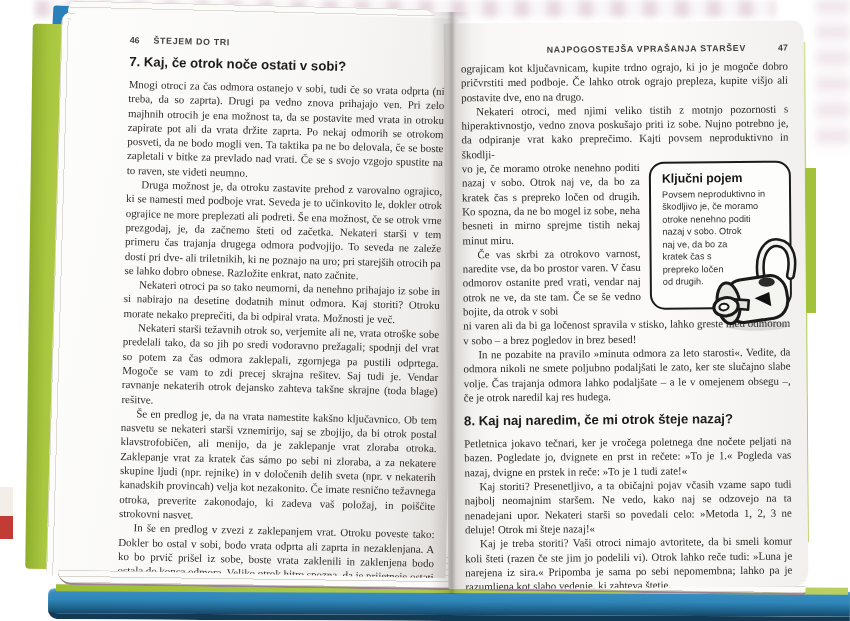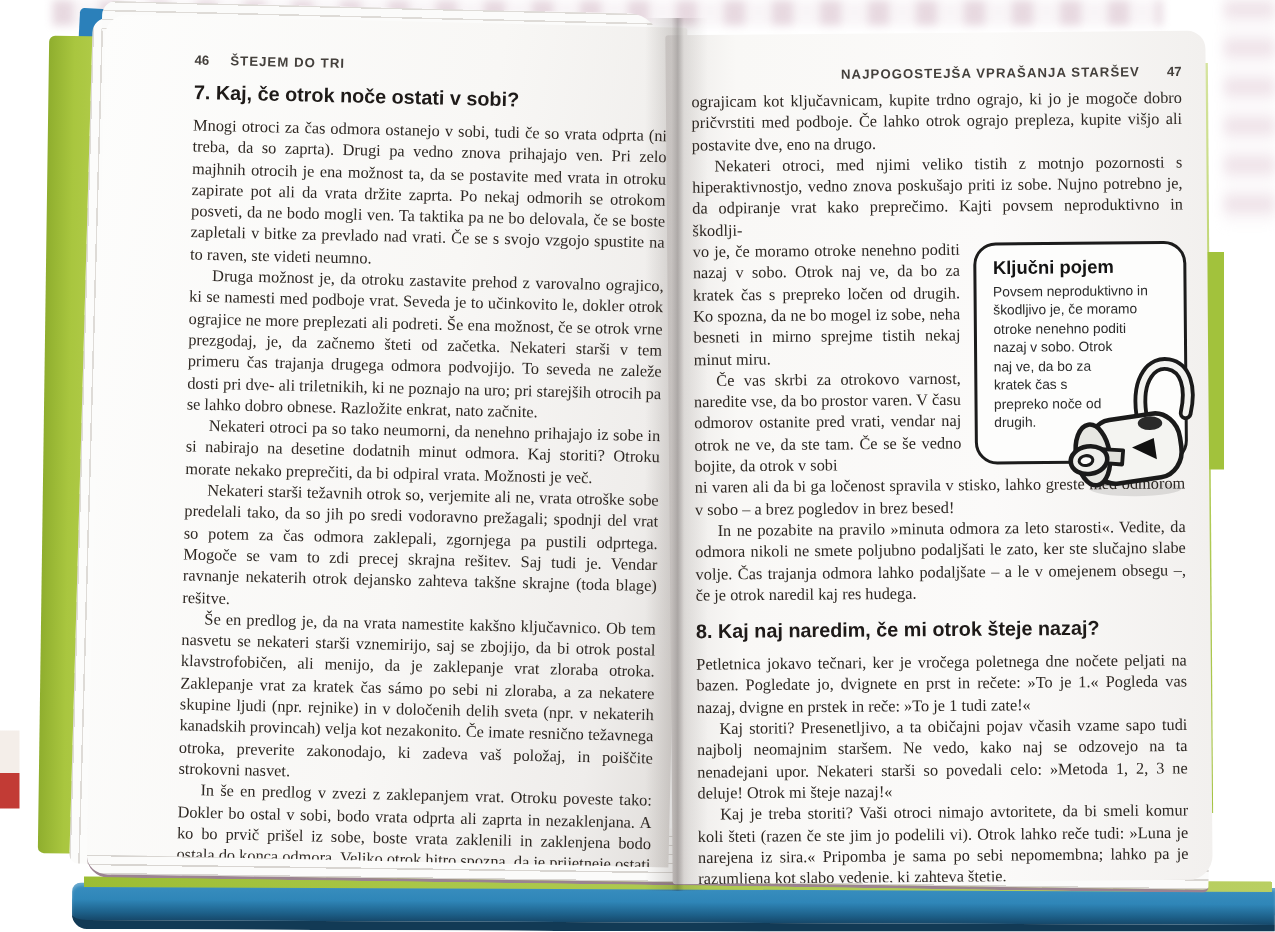--- a/index.html
+++ b/index.html
@@ -53,21 +53,21 @@
     border-radius:2px 12px 16px 2px; padding:22px 16px 0 17px; }
   .gutter-shadow { position:absolute; left:430px; top:12px; width:42px; height:582px; z-index:5; pointer-events:none;
     background:linear-gradient(90deg, rgba(60,50,45,0) 0%, rgba(60,50,45,.16) 42%, rgba(38,30,28,.30) 52%,
                rgba(60,50,45,.10) 62%, rgba(60,50,45,0) 100%); }
 
   .running-header { font-family:"Liberation Sans","DejaVu Sans",sans-serif; font-size:8.8px; font-weight:bold;
     letter-spacing:.7px; color:#44403c; margin-bottom:6px; }
   .running-header .num { letter-spacing:0; }
   .rh-left .num { margin-right:14px; }
   .rh-right { text-align:right; }
-  .rh-right .num { margin-left:18px; }
+  .rh-right .num { margin-left:32px; }
 
   
   .beside-row { display:flex; align-items:flex-start; }
   .beside-text { flex:1 1 auto; padding-right:9px; }
   .key-box { position:relative; flex:0 0 142px; width:142px; margin:2px -2px 4px 0;
     border:2px solid #1c1c1c; border-radius:15px; background:#fdfdfc; padding:8px 8px 10px 11px; min-height:148px;
     font-family:"Liberation Sans","DejaVu Sans",sans-serif; }
   .key-title { font-weight:bold; font-size:12.3px; color:#141414; margin-bottom:3px; }
   .key-text { font-size:9.2px; line-height:12.4px; color:#2b2b2b; text-align:left; }
   .lock-spacer { float:right; width:66px; height:108px;
@@ -115,21 +115,21 @@
     <p class="ind">Nekateri otroci, med njimi veliko tistih z motnjo pozornosti s hiperaktivnostjo, vedno znova poskušajo priti iz sobe. Nujno potrebno je, da odpiranje vrat kako preprečimo. Kajti povsem neproduktivno in škodlji-</p>
 
     <div class="beside-row">
       <div class="beside-text">
         <p>vo je, če moramo otroke nenehno poditi nazaj v sobo. Otrok naj ve, da bo za kratek čas s prepreko ločen od drugih. Ko spozna, da ne bo mogel iz sobe, neha besneti in mirno sprejme tistih nekaj minut miru.</p>
         <p class="ind">Če vas skrbi za otrokovo varnost, naredite vse, da bo prostor varen. V času odmorov ostanite pred vrati, vendar naj otrok ne ve, da ste tam. Če se še vedno bojite, da otrok v sobi</p>
       </div>
       <div class="key-box">
         <div class="key-title">Ključni pojem</div>
         <div class="key-text">
-          <span class="lock-spacer"></span><span>Povsem neproduktivno in škodljivo je, če moramo otroke nenehno poditi nazaj v sobo. Otrok naj ve, da bo za kratek čas s prepreko noče od drugih.</span>
+          <span class="lock-spacer"></span><span>Povsem neproduktivno in škodljivo je, če moramo otroke nenehno poditi nazaj v sobo. Otrok naj ve, da bo za kratek čas s prepreko ločen od drugih.</span>
         </div>
         <svg class="lock" viewBox="0 0 90 100">
           <ellipse cx="46" cy="93" rx="30" ry="5" fill="rgba(0,0,0,0.10)"></ellipse>
           <path d="M50 44 c-3 -24 8 -34 18 -32 c11 2 15 15 11 32" fill="none" stroke="#1a1a1a" stroke-width="9" stroke-linecap="round"></path>
           <path d="M50 44 c-3 -24 8 -34 18 -32 c11 2 15 15 11 32" fill="none" stroke="#f3f3f0" stroke-width="4" stroke-linecap="round"></path>
           <g transform="rotate(-8 45 68)">
             <rect x="16" y="46" width="60" height="42" rx="16" ry="18" fill="#f4f4f1" stroke="#1a1a1a" stroke-width="3"></rect>
             <ellipse cx="18" cy="67" rx="11" ry="20" fill="#e7e7e2" stroke="#1a1a1a" stroke-width="3"></ellipse>
             <ellipse cx="58" cy="52" rx="8" ry="4.5" fill="#2a2a2a" transform="rotate(8 58 52)"></ellipse>
             <path d="M44 66 l15 10 v-14 z" fill="#111111"></path>

